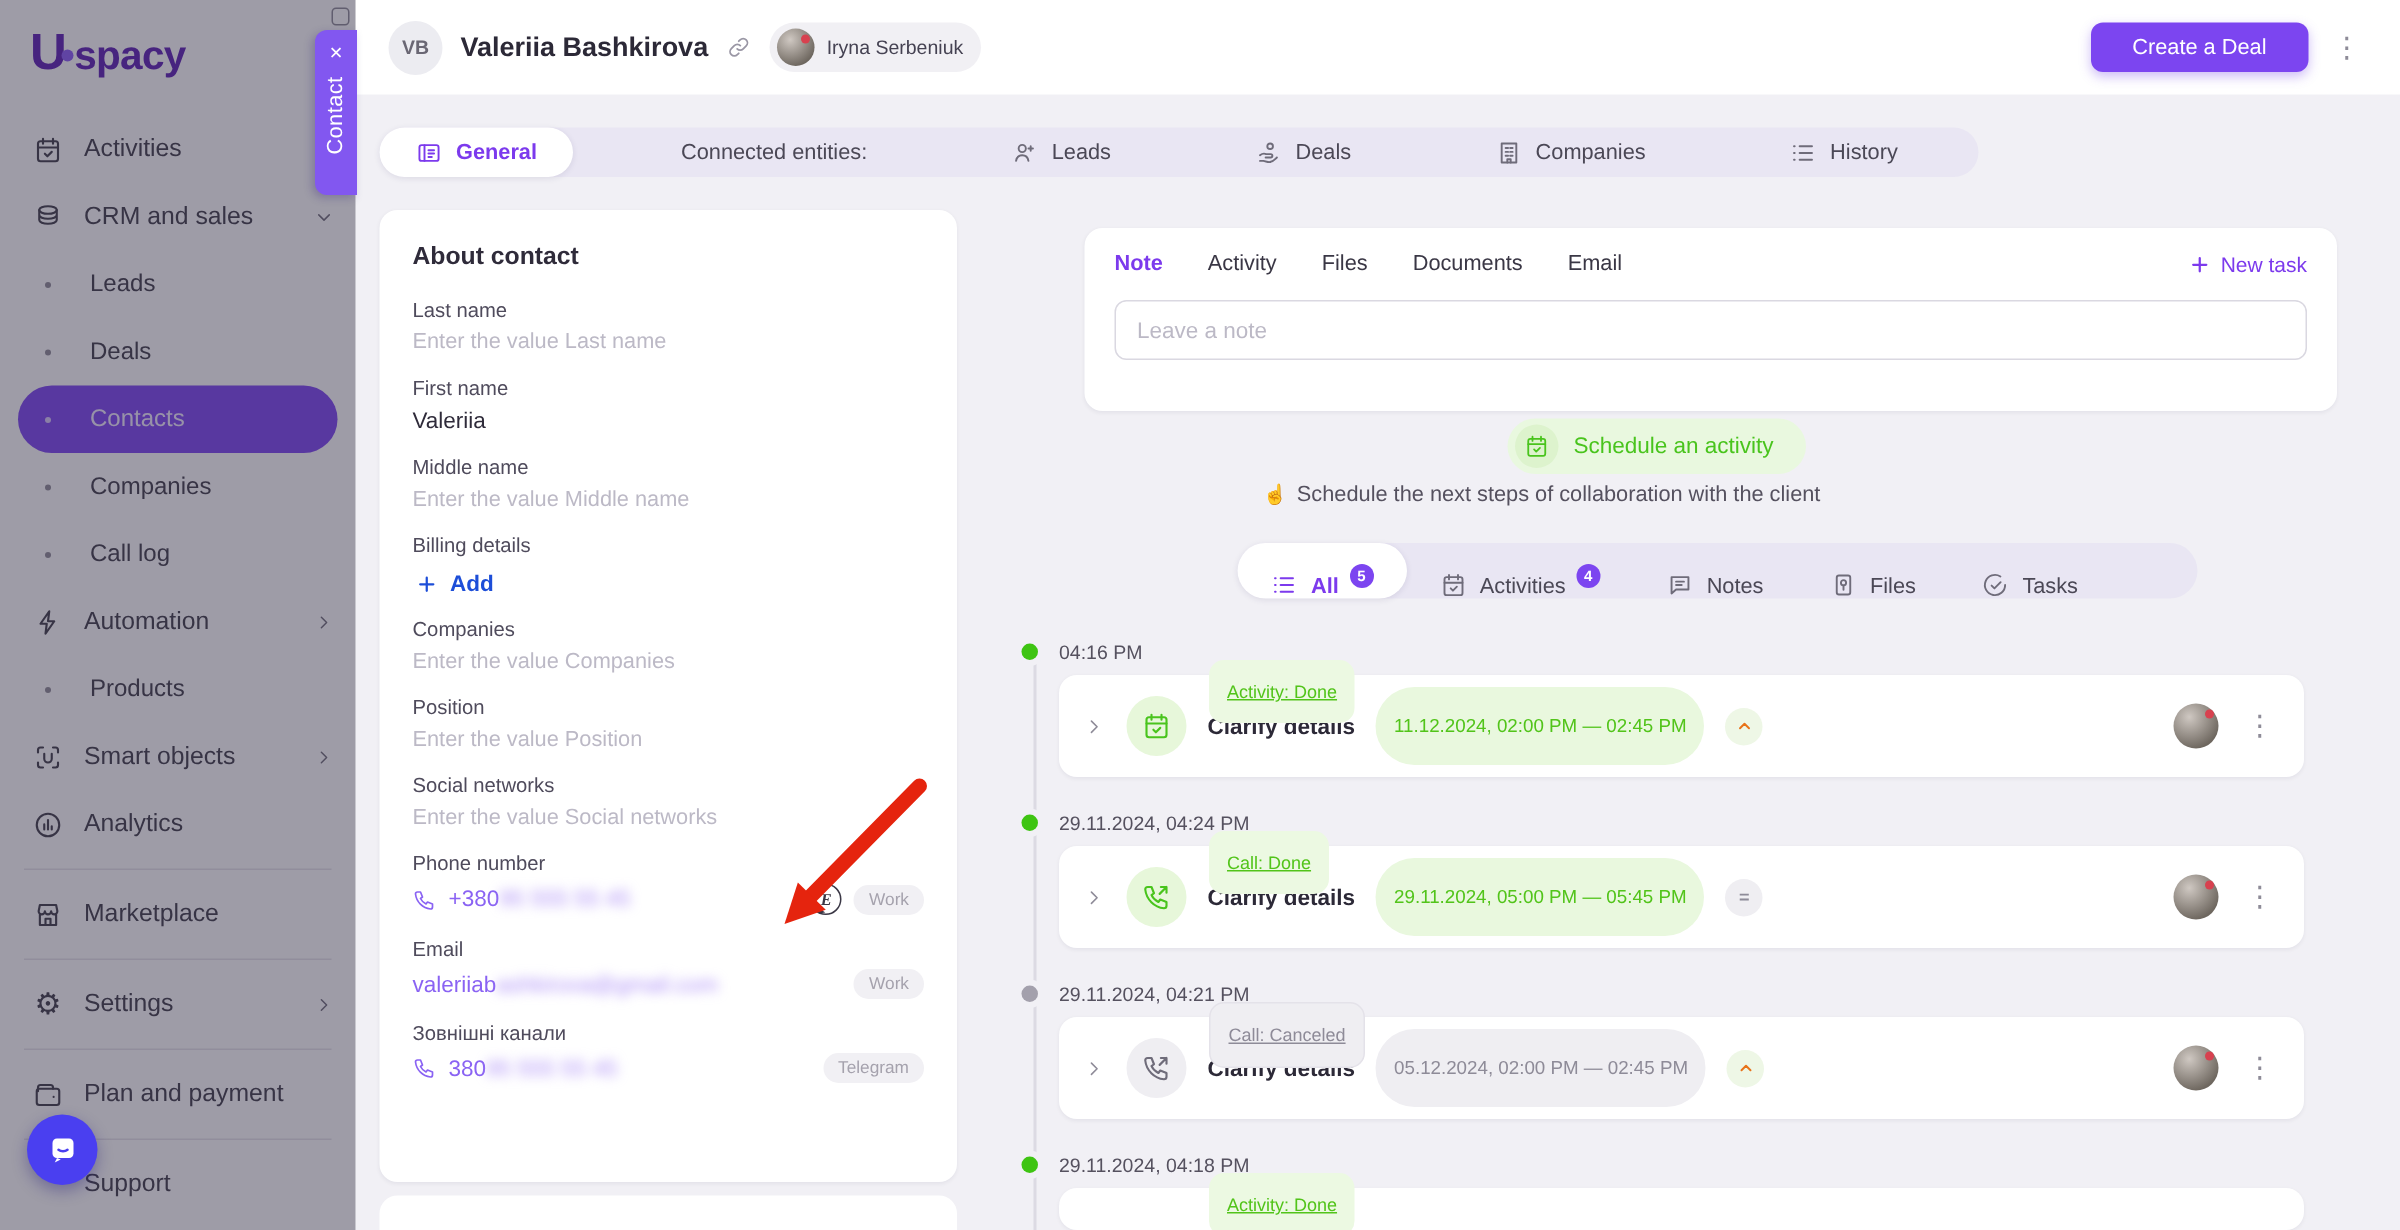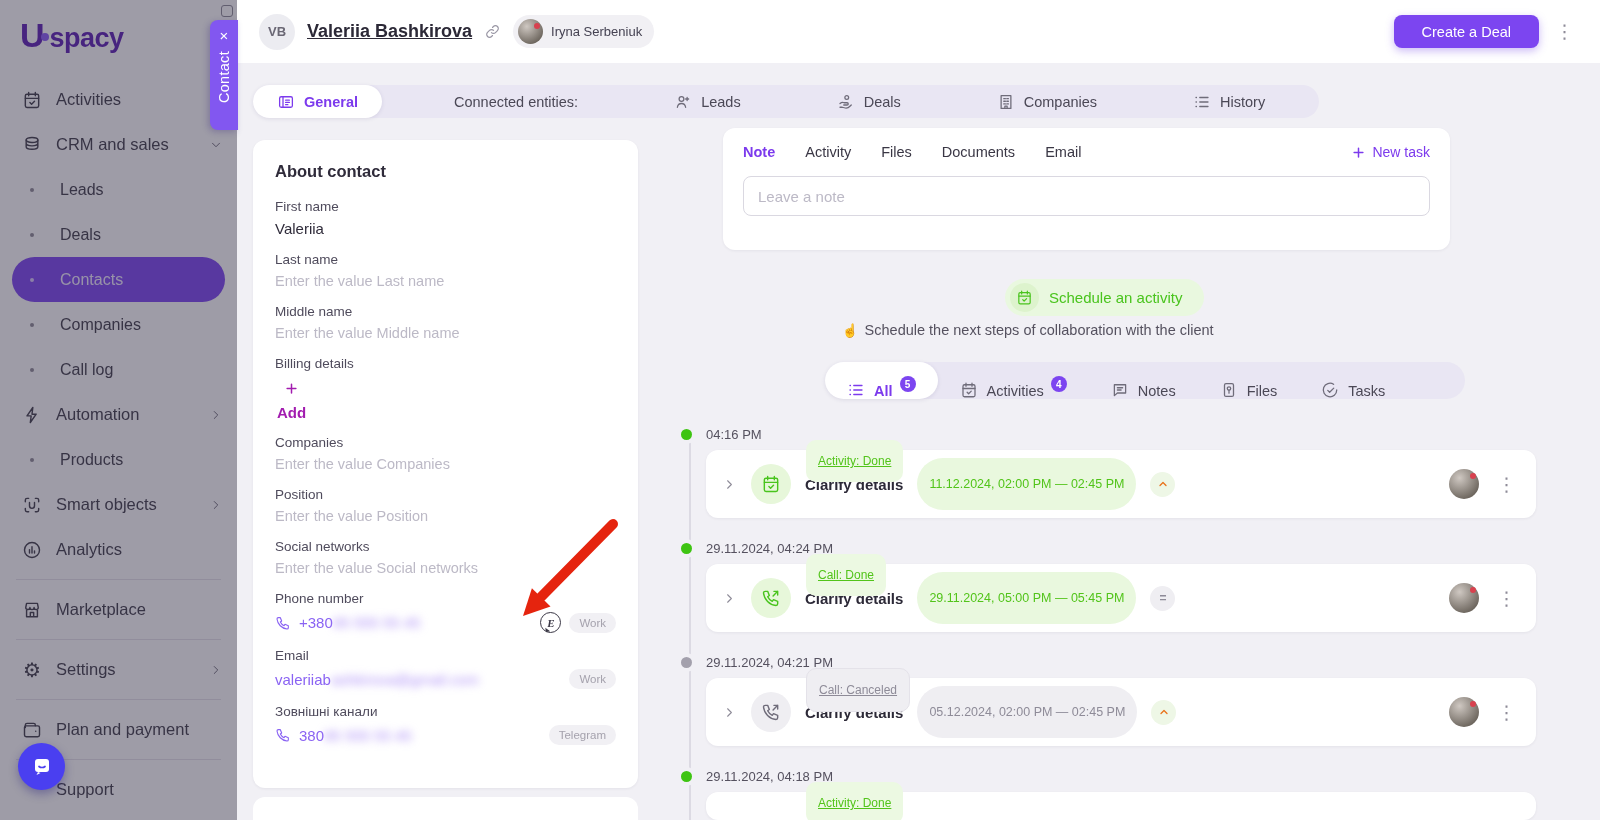--- a/index.html
+++ b/index.html
@@ -27,21 +27,21 @@
   .collapse-mini { position:absolute; left:221px; top:5px; width:12px; height:12px; border:1.5px solid #8d8a98; border-radius:3px; }
   .chat-fab { position:absolute; left:18px; top:743px; width:47px; height:47px; border-radius:50%; background:#4a3ff0; z-index:6; display:flex; align-items:center; justify-content:center; box-shadow:0 4px 10px rgba(30,20,120,.35); }
   .contact-tab { position:absolute; left:210px; top:20px; width:28px; height:110px; background:#8257f0; border-radius:8px 0 0 8px; z-index:7; display:flex; flex-direction:column; align-items:center; padding-top:8px; gap:8px; box-shadow:-2px 2px 6px rgba(40,20,120,.25); }
   .contact-tab .x { color:#fff; font-size:15px; line-height:15px; }
   .contact-tab .vlabel { writing-mode:vertical-rl; transform:rotate(180deg); color:#fff; font-size:14.5px; letter-spacing:.3px; }
 
   
   .main { position:absolute; left:237px; top:0; width:1363px; height:820px; }
   .topbar { height:63px; background:#fff; display:flex; align-items:center; padding:0 22px; gap:12px; }
   .vb-avatar { width:36px; height:36px; border-radius:50%; background:#ececf1; color:#6a6774; font-size:13px; font-weight:bold; display:flex; align-items:center; justify-content:center; }
-  .contact-name { font-size:18px; font-weight:bold; color:#2c2937;text-decoration:underline; }
+  .contact-name { font-size:18px; font-weight:bold; color:#2c2937; }
   .link-ic { color:#9a97a5; }
   .owner-chip { display:flex; align-items:center; gap:8px; background:#f1f0f4; border-radius:17px; padding:4px 12px 4px 5px; font-size:13px; color:#454252; }
   .photo-av { border-radius:50%; background:radial-gradient(circle at 35% 30%, #cfc8c2, #6e675f 75%); position:relative; flex:none; }
   .photo-av i { position:absolute; right:3px; top:4px; width:6px; height:6px; border-radius:50%; background:#d8414f; }
   .owner-chip .photo-av { width:25px; height:25px; }
   .spacer { flex:1; }
   .create-deal { background:#7c45f0; color:#fff; border:none; border-radius:8px; height:33px; padding:0 28px; font-size:14.5px; font-family:Liberation Sans, sans-serif; box-shadow:0 3px 8px rgba(110,60,230,.35); }
   .kebab { color:#8e8b98; font-size:19px; padding:0 4px; }
 
   .tabbar { position:absolute; left:16px; top:85px; height:33px; display:inline-flex; align-items:center; background:#e9e6f3; border-radius:999px; padding-right:30px;gap:48px; }
@@ -50,32 +50,32 @@
   .tab.active { background:#fff; border-radius:999px; color:#7c3aed; box-shadow:0 1px 4px rgba(40,30,90,.10); font-weight:bold; }
   .tab.active .ic { color:#7c3aed; }
 
   
   .about-card { position:absolute; left:16px; top:140px; width:385px; height:648px; background:#fff; border-radius:12px; padding:22px; box-shadow:0 1px 3px rgba(25,20,50,.06); }
   .about-title { font-size:16.5px; font-weight:bold; margin-bottom:18px; }
   .fld { margin-bottom:15px; }
   .fld .flabel { font-size:13.5px; color:#4f4b5c; margin-bottom:6px; }
   .fld .ph { font-size:14.5px; color:#bcb9c6; }
   .fld .val { font-size:15px; color:#2f2b3a; }
-  .add-link { display:inline-flex; align-items:center; gap:8px; color:#a21caf; font-size:15px; font-weight:bold; margin:4px 0 10px 2px;flex-direction:column; }
+  .add-link { display:inline-flex; align-items:center; gap:8px; color:#1d4ed8; font-size:15px; font-weight:bold; margin:4px 0 10px 2px; }
   .vrow { display:flex; align-items:center; }
   .vrow .left { display:flex; align-items:center; gap:8px; flex:1; min-width:0; }
   .purple-val { color:#8a63f3; font-size:15px; white-space:nowrap; }
   .blur { filter:blur(4px); color:#ab8df6; }
   .chip { background:#f1f0f4; color:#a5a2ad; font-size:11.5px; border-radius:11px; padding:4px 10px; flex:none; }
   .echat { width:21px; height:21px; border:1.6px solid #3a3745; border-radius:50%; color:#3a3745; font-size:11px; font-weight:bold; font-family:"Liberation Serif",serif; font-style:italic; display:flex; align-items:center; justify-content:center; position:relative; flex:none; margin-right:8px; }
   .echat:after { content:""; position:absolute; left:2px; bottom:-3px; border:3px solid transparent; border-top-color:#3a3745; transform:rotate(35deg); }
   .bottom-sliver { position:absolute; left:16px; top:797px; width:385px; height:30px; background:#fff; border-radius:12px 12px 0 0; }
 
   
-  .note-card { position:absolute; left:486px; top:128px; width:727px; height:122px; background:#fff; border-radius:12px; padding:16px 20px; box-shadow:0 1px 3px rgba(25,20,50,.06); }
+  .note-card { position:absolute; left:486px; top:152px; width:835px; height:122px; background:#fff; border-radius:12px; padding:16px 20px; box-shadow:0 1px 3px rgba(25,20,50,.06); }
   .note-tabs { display:flex; align-items:center; gap:30px; font-size:14.5px; color:#3a3745; }
   .note-tabs .nt.active { color:#7c3aed; font-weight:bold; }
   .newtask { margin-left:auto; color:#7c3aed; font-size:14px; display:flex; align-items:center; gap:6px; }
   .note-input { margin-top:16px; width:100%; height:40px; border:1px solid #dad8e1; border-radius:8px; padding:0 14px; font-size:15px; font-family:"Liberation Sans",sans-serif; color:#2f2b3a; background:#fff; }
   .note-input::placeholder { color:#bcb9c6; }
 
   
   .sched-btn { position:absolute; left:768px; top:279px; height:37px; display:inline-flex; align-items:center; gap:10px; background:#e9f8df; border-radius:999px; padding:4px 22px 4px 5px; color:#49c41d; font-size:15px; }
   .sched-btn .iccirc { width:29px; height:29px; border-radius:50%; background:#ddf3cd; color:#49c41d; display:flex; align-items:center; justify-content:center; }
   .sched-hint { position:absolute; left:486px; top:322px; width:610px; text-align:center; font-size:14.5px; color:#55515f; }
@@ -294,26 +294,26 @@
           <path d="M9 6h11M9 12h11M9 18h11M4 6h.6M4 12h.6M4 18h.6"></path>
         </svg>
       <span>History</span>
     </div>
   </div>
 
   <section class="about-card">
     <div class="about-title">About contact</div>
 
     <div class="fld">
+      <div class="flabel">Last name</div>
+      <div class="ph">Enter the value Last name</div>
+    </div>
+    <div class="fld">
       <div class="flabel">First name</div>
       <div class="val">Valeriia</div>
-    </div>
-    <div class="fld">
-      <div class="flabel">Last name</div>
-      <div class="ph">Enter the value Last name</div>
     </div>
     <div class="fld">
       <div class="flabel">Middle name</div>
       <div class="ph">Enter the value Middle name</div>
     </div>
     <div class="fld" style="margin-bottom:4px">
       <div class="flabel">Billing details</div>
       <div class="add-link">
         <svg class="ic" viewBox="0 0 24 24" style="width:15px;height:15px;stroke-width:2.4">
             <path d="M12 5v14M5 12h14"></path>

